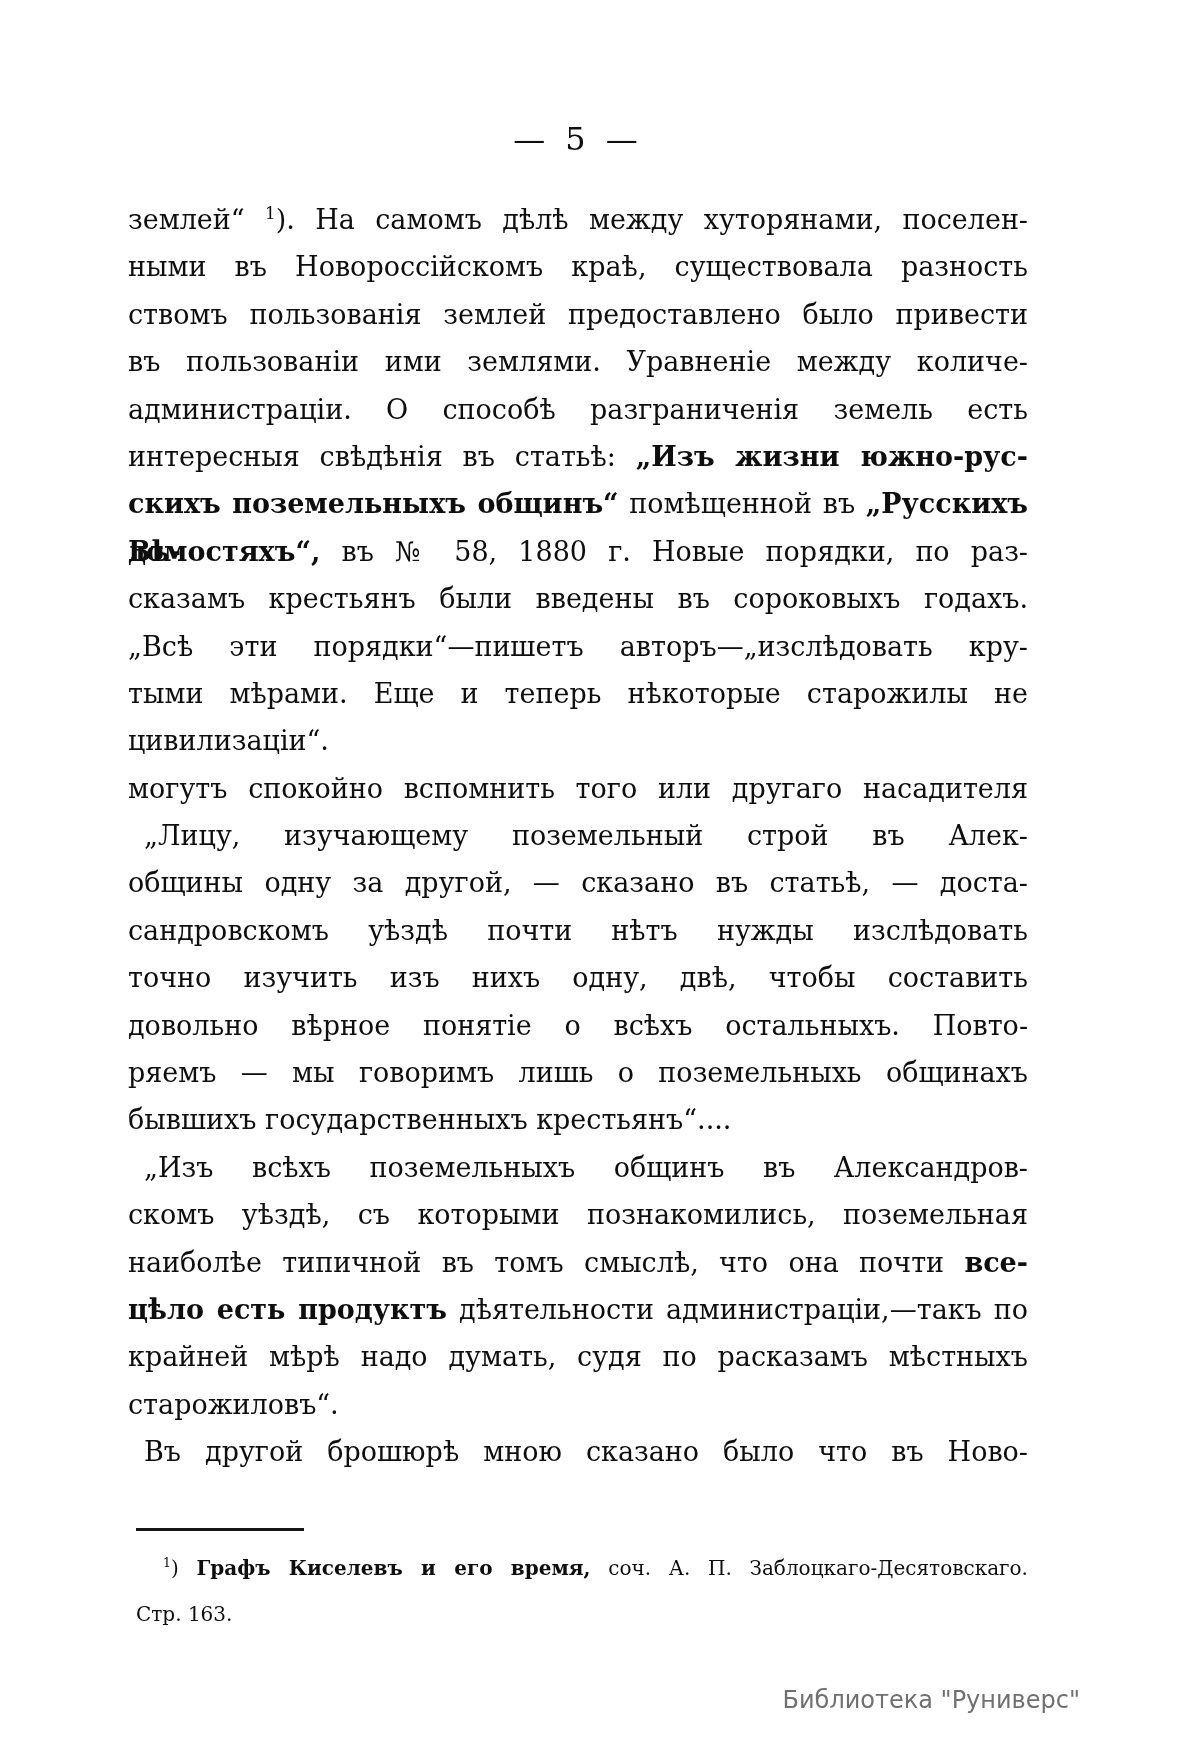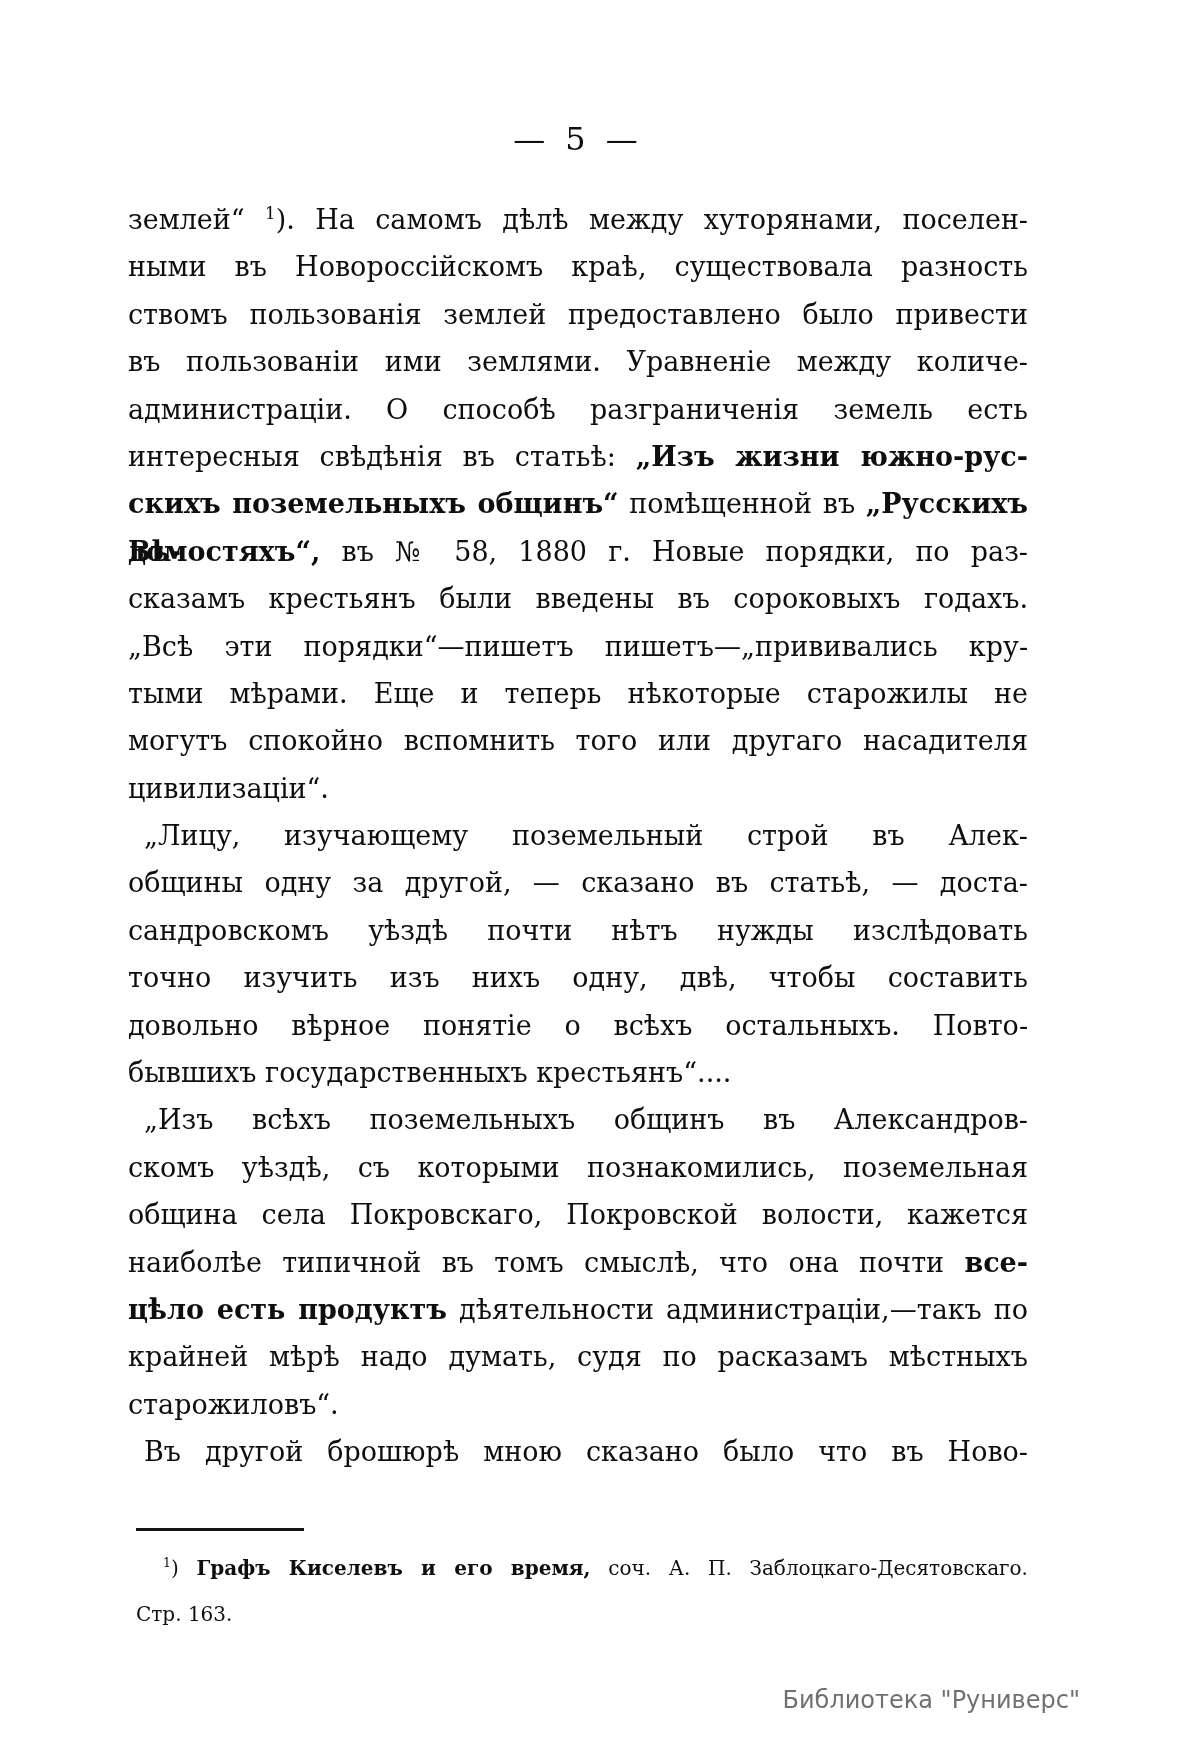--- a/index.html
+++ b/index.html
@@ -80,33 +80,33 @@
   <div class="body-text">
       <div class="line fill"><span>землей“ </span><sup>1</sup><span>). На самомъ дѣлѣ между хуторянами, поселен-</span></div>
       <div class="line fill"><span>ными въ Новороссійскомъ краѣ, существовала разность</span></div>
       <div class="line fill"><span>ствомъ пользованія землей предоставлено было привести</span></div>
       <div class="line fill"><span>въ пользованіи ими землями. Уравненіе между количе-</span></div>
       <div class="line fill"><span>администраціи. О способѣ разграниченія земель есть</span></div>
       <div class="line fill"><span>интересныя свѣдѣнія въ статьѣ: </span><span class="bold">„Изъ жизни южно-рус-</span></div>
       <div class="line fill"><span class="bold">скихъ поземельныхъ общинъ“</span><span> помѣщенной въ </span><span class="bold">„Русскихъ Вѣ-</span></div>
       <div class="line fill"><span class="bold">домостяхъ“,</span><span> въ № 58, 1880 г. Новые порядки, по раз-</span></div>
       <div class="line fill"><span>сказамъ крестьянъ были введены въ сороковыхъ годахъ.</span></div>
-      <div class="line fill"><span>„Всѣ эти порядки“—пишетъ пишетъ—„прививались кру-</span></div>
+      <div class="line fill"><span>„Всѣ эти порядки“—пишетъ авторъ—„изслѣдовать кру-</span></div>
       <div class="line fill"><span>тыми мѣрами. Еще и теперь нѣкоторые старожилы не</span></div>
+      <div class="line"><span>цивилизаціи“.</span></div>
       <div class="line fill"><span>могутъ спокойно вспомнить того или другаго насадителя</span></div>
-      <div class="line"><span>цивилизаціи“.</span></div>
       <div class="line fill indent"><span>„Лицу, изучающему поземельный строй въ Алек-</span></div>
       <div class="line fill"><span>общины одну за другой, — сказано въ статьѣ, — доста-</span></div>
       <div class="line fill"><span>сандровскомъ уѣздѣ почти нѣтъ нужды изслѣдовать</span></div>
       <div class="line fill"><span>точно изучить изъ нихъ одну, двѣ, чтобы составить</span></div>
       <div class="line fill"><span>довольно вѣрное понятіе о всѣхъ остальныхъ. Повто-</span></div>
+      <div class="line fill"><span>ряемъ — мы говоримъ лишь о поземельныхь общинахъ</span></div>
       <div class="line"><span>бывшихъ государственныхъ крестьянъ“....</span></div>
       <div class="line fill indent"><span>„Изъ всѣхъ поземельныхъ общинъ въ Александров-</span></div>
       <div class="line fill"><span>скомъ уѣздѣ, съ которыми познакомились, поземельная</span></div>
-      <div class="line fill"><span>община села Покровскаго, Покровской волости, кажется</span></div>
       <div class="line fill"><span>наиболѣе типичной въ томъ смыслѣ, что она почти </span><span class="bold">все-</span></div>
       <div class="line fill"><span class="bold">цѣло есть продуктъ</span><span> дѣятельности администраціи,—такъ по</span></div>
       <div class="line fill"><span>крайней мѣрѣ надо думать, судя по расказамъ мѣстныхъ</span></div>
       <div class="line"><span>старожиловъ“.</span></div>
       <div class="line fill indent"><span>Въ другой брошюрѣ мною сказано было что въ Ново-</span></div>
     </div>
 
   <div class="footnote-rule"></div>
 
   <div class="footnote-text">

